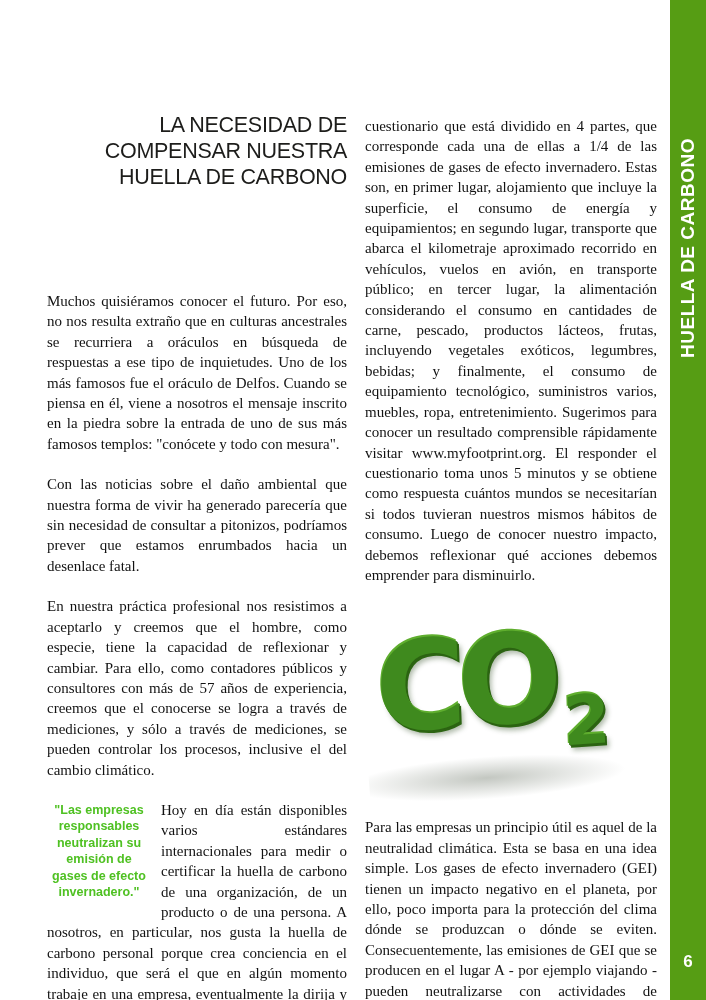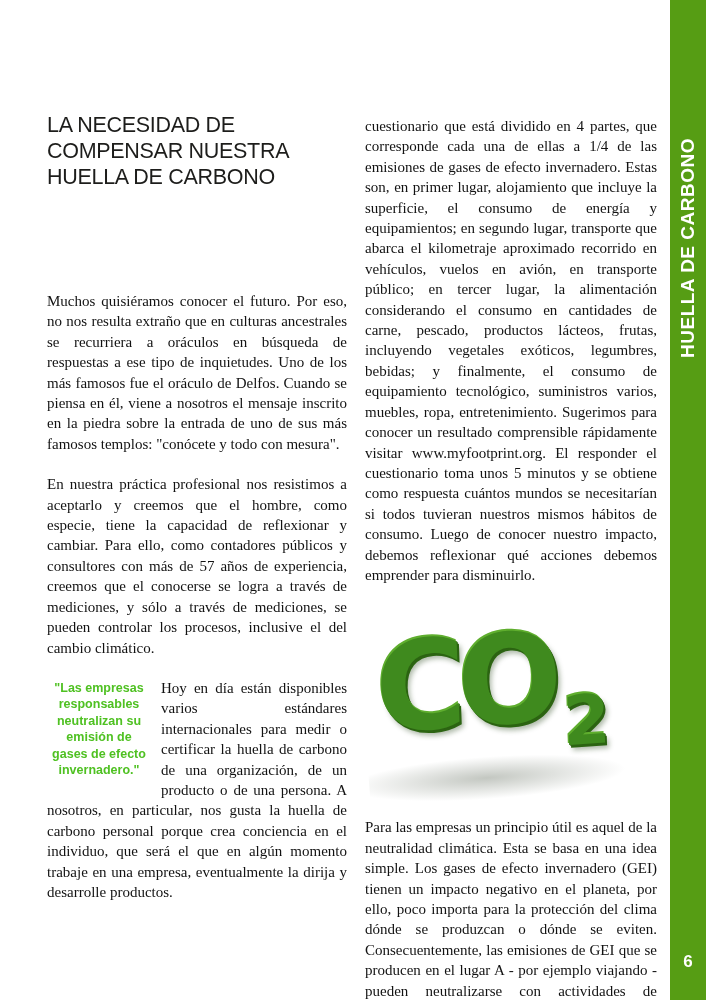--- a/index.html
+++ b/index.html
@@ -33,21 +33,21 @@
     font-weight: bold; font-size: 17px;
   }
 
   
   .col-left  { position: absolute; left: 47px;  top: 112px; width: 300px; }
   .col-right { position: absolute; left: 365px; top: 112px; width: 292px; }
 
   .article-title {
     font-family: "Liberation Sans", sans-serif;
     font-size: 21.5px; line-height: 26px; letter-spacing: -0.3px;
-    color: #1d1d1b; margin: 0 0 101px 0; font-weight: 400;
+    color: #1d1d1b; margin: 0 0 101px 0; font-weight: 400; text-align: right;
   }
 
   .para {
     font-size: 15px; line-height: 20.4px; color: #121212;
     text-align: justify; margin: 4px 0 20px 0;
   }
   .para:last-child { margin-bottom: 0; }
 
   .pull-quote {
     float: left; width: 104px;
@@ -87,20 +87,21 @@
   }
 </style>
 </head>
 <body>
 
 <div class="col-left">
   <h1 class="article-title">LA NECESIDAD DE COMPENSAR NUESTRA HUELLA DE CARBONO</h1>
 
   <p class="para">Muchos quisiéramos conocer el futuro. Por eso, no nos resulta extraño que en culturas ancestrales se recurriera a oráculos en búsqueda de respuestas a ese tipo de inquietudes. Uno de los más famosos fue el oráculo de Delfos. Cuando se piensa en él, viene a nosotros el mensaje inscrito en la piedra sobre la entrada de uno de sus más famosos templos: "conócete y todo con mesura".</p>
 
+  <p class="para">Con las noticias sobre el daño ambiental que nuestra forma de vivir ha generado parecería que sin necesidad de consultar a pitonizos, podríamos prever que estamos enrumbados hacia un desenlace fatal.</p>
 
   <p class="para">En nuestra práctica profesional nos resistimos a aceptarlo y creemos que el hombre, como especie, tiene la capacidad de reflexionar y cambiar. Para ello, como contadores públicos y consultores con más de 57 años de experiencia, creemos que el conocerse se logra a través de mediciones, y sólo a través de mediciones, se pueden controlar los procesos, inclusive el del cambio climático.</p>
 
   <div class="para">
     <div class="pull-quote">"Las empresas responsables neutralizan su emisión de gases de efecto invernadero."</div>
     <span>Hoy en día están disponibles varios estándares internacionales para medir o certificar la huella de carbono de una organización, de un producto o de una persona. A nosotros, en particular, nos gusta la huella de carbono personal porque crea conciencia en el individuo, que será el que en algún momento trabaje en una empresa, eventualmente la dirija y desarrolle productos.</span>
   </div>
 
 </div>
 

